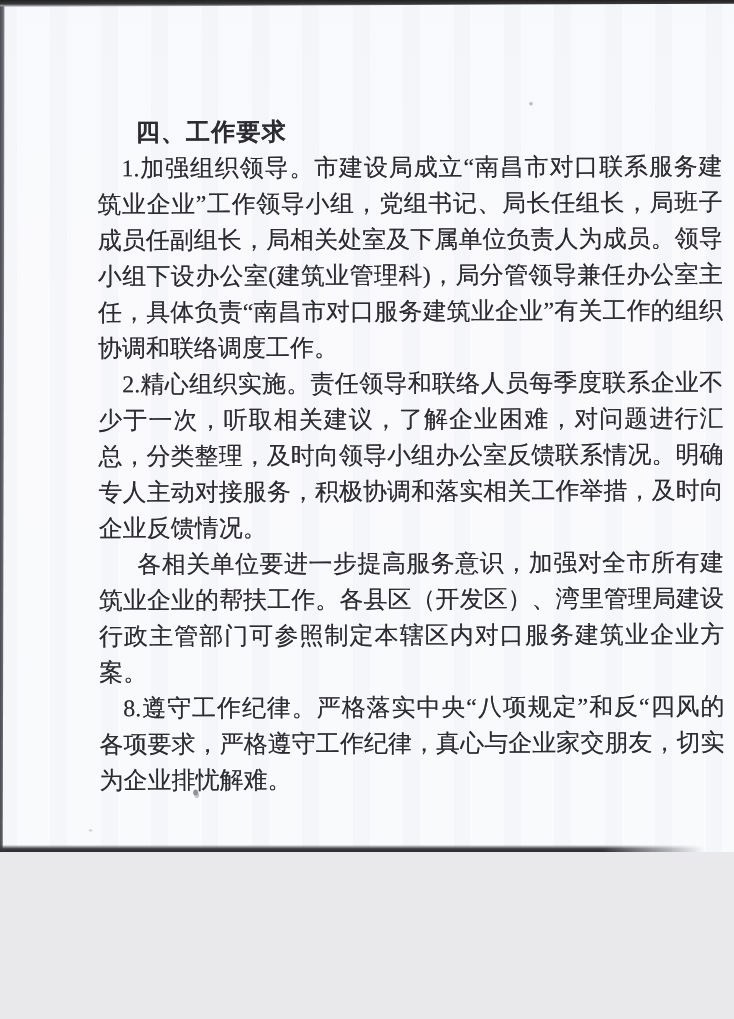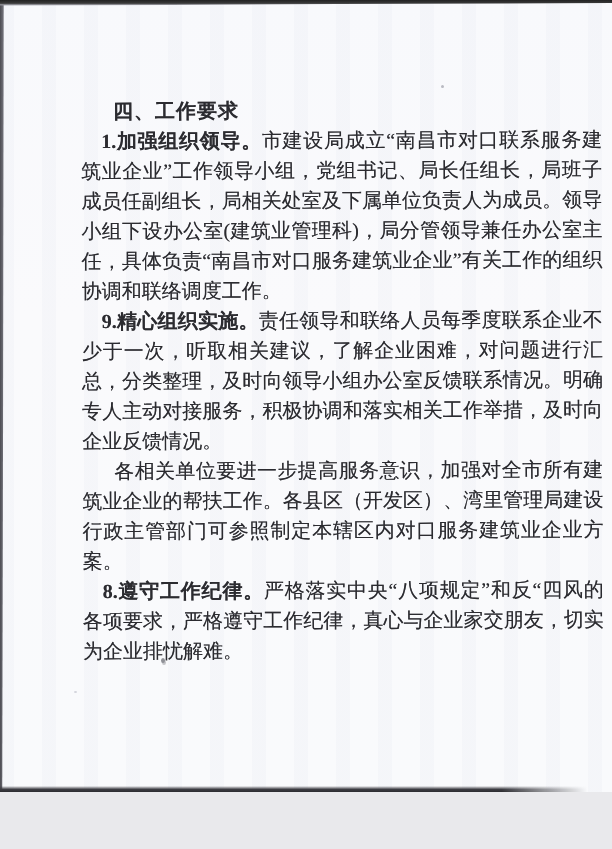--- a/index.html
+++ b/index.html
@@ -3,21 +3,21 @@
 <meta charset="utf-8">
 <style>
   html, body {
     margin: 0;
     padding: 0;
     background: #e9e9ec;
   }
   .page {
     position: relative;
     width: 612px;
-    height: 792px;
+    height: 710px;
     overflow: hidden;
     background:
       repeating-linear-gradient(90deg,
         rgba(205,210,226,0.10) 0px, rgba(205,210,226,0.10) 14px,
         rgba(255,255,255,0.0) 14px, rgba(255,255,255,0.0) 42px),
       linear-gradient(180deg, #f8f9fc 0%, #fafafc 40%, #f9fafc 100%);
     font-family: "Liberation Serif", "DejaVu Serif", serif;
   }
   
   .edge-top {
@@ -58,21 +58,21 @@
     font-size: 20px;
     font-weight: bold;
     text-indent: 32px;
     letter-spacing: 1px;
   }
   .para {
     margin: 0;
   }
   .para.indent-num  { text-indent: 20px; }
   .para.indent-full { text-indent: 32px; }
-  .para .lead { font-weight: bold; }
+  .para .lead { font-weight: normal; }
   
   .speck {
     position: absolute;
     border-radius: 50%;
     z-index: 1;
   }
   .speck-1 { left: 161px; top: 658px; width: 4px; height: 5px; background: #8f9096; box-shadow: 1px 2px 0 rgba(143,144,150,0.5); }
   .speck-2 { left: 441px; top: 85px;  width: 3px; height: 3px; background: #b9bac2; }
   .speck-3 { left: 74px;  top: 691px; width: 3px; height: 2px; background: #d3d4dc; }
 </style>
@@ -84,21 +84,21 @@
   <div class="edge-top"></div>
   <div class="edge-left"></div>
   <div class="edge-bottom"></div>
 
   <div class="content">
 
     <h2 class="heading">四、工作要求</h2>
 
     <p class="para indent-num"><span class="lead">1.加强组织领导。</span><span>市建设局成立“南昌市对口联系服务建筑业企业”工作领导小组，党组书记、局长任组长，局班子成员任副组长，局相关处室及下属单位负责人为成员。领导小组下设办公室(建筑业管理科)，局分管领导兼任办公室主任，具体负责“南昌市对口服务建筑业企业”有关工作的组织协调和联络调度工作。</span></p>
 
-    <p class="para indent-num"><span class="lead">9.精心组织实施。</span><span>责任领导和联络人员每季度联系企业不少于一次，听取相关建议，了解企业困难，对问题进行汇总，分类整理，及时向领导小组办公室反馈联系情况。明确专人主动对接服务，积极协调和落实相关工作举措，及时向企业反馈情况。</span></p>
+    <p class="para indent-num"><span class="lead">2.精心组织实施。</span><span>责任领导和联络人员每季度联系企业不少于一次，听取相关建议，了解企业困难，对问题进行汇总，分类整理，及时向领导小组办公室反馈联系情况。明确专人主动对接服务，积极协调和落实相关工作举措，及时向企业反馈情况。</span></p>
 
     <p class="para indent-full"><span>各相关单位要进一步提高服务意识，加强对全市所有建筑业企业的帮扶工作。各县区（开发区）、湾里管理局建设行政主管部门可参照制定本辖区内对口服务建筑业企业方案。</span></p>
 
     <p class="para indent-num"><span class="lead">8.遵守工作纪律。</span><span>严格落实中央“八项规定”和反“四风的各项要求，严格遵守工作纪律，真心与企业家交朋友，切实为企业排忧解难。</span></p>
 
   </div>
 
   <div class="speck speck-1"></div>
   <div class="speck speck-2"></div>
   <div class="speck speck-3"></div>

